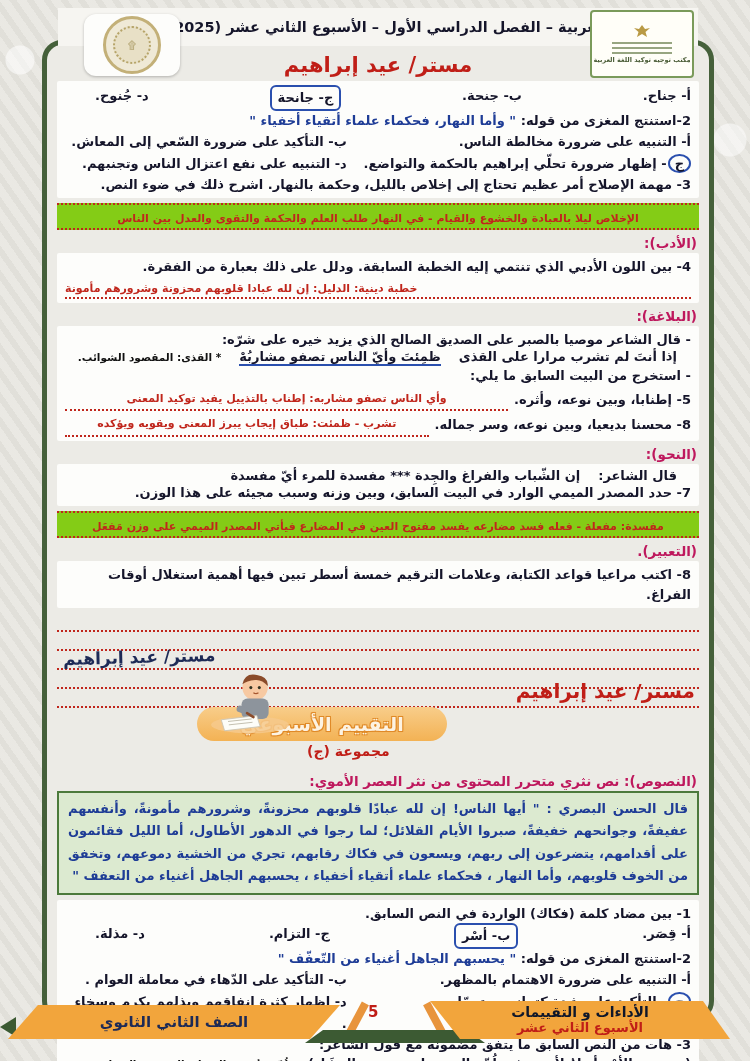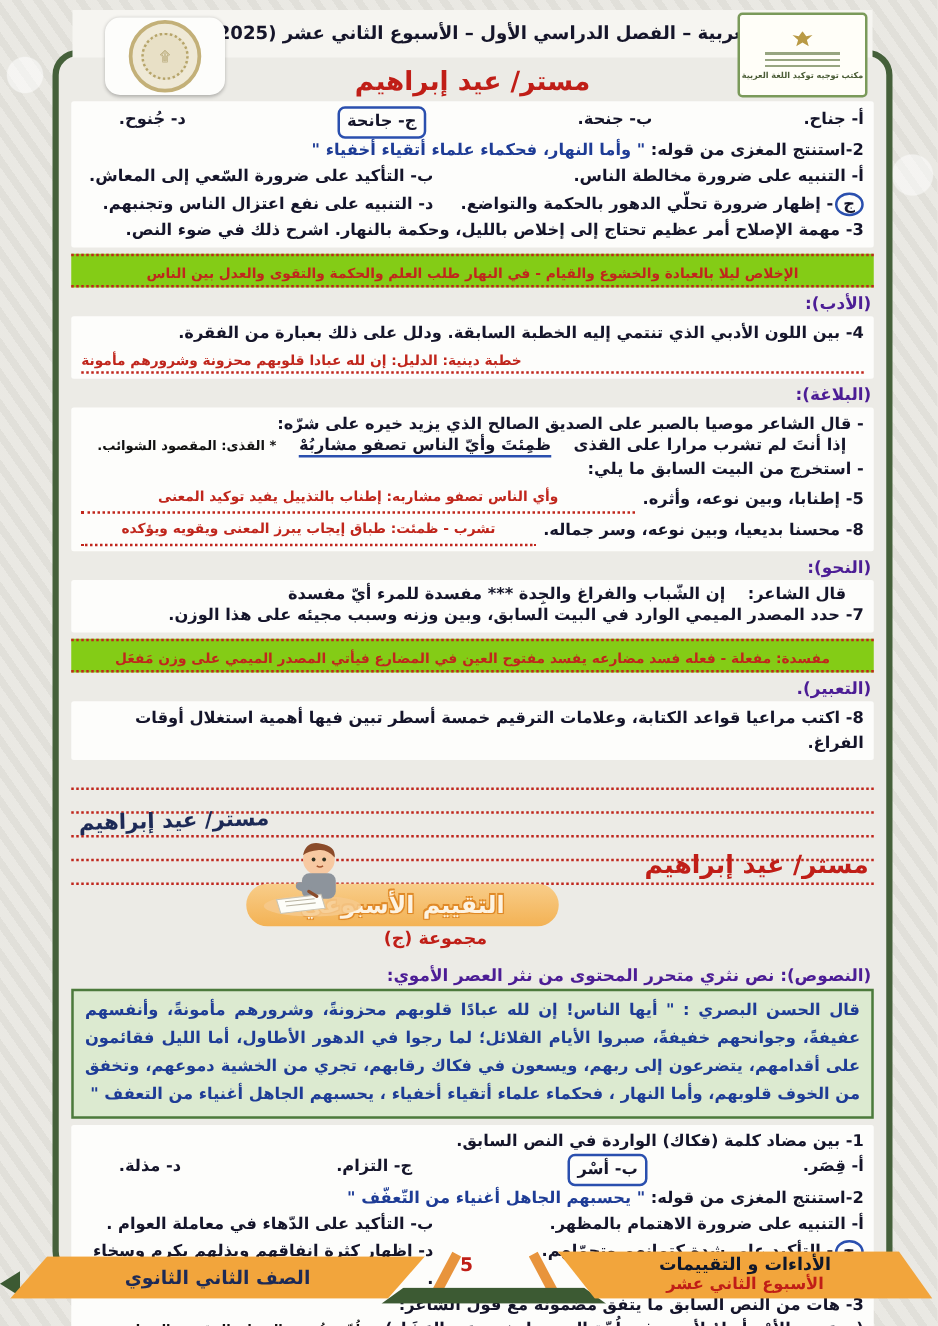--- a/index.html
+++ b/index.html
@@ -37,21 +37,21 @@
   .q-line{font-size:13px;font-weight:bold;line-height:1.5;}
   .blue{color:#1e3c96;}
   .opt-row{display:flex;font-size:13px;font-weight:bold;line-height:1.7;}
   .opt-row.four{justify-content:space-between;padding-left:30px;}
   .w55{width:55%;} .w45{width:45%;}
   .boxed{border:2px solid #2a4fae;border-radius:6px;padding:0 6px;}
   .circ{display:inline-block;border:2px solid #2a4fae;border-radius:50%;padding:0 5px;line-height:1.2;margin-left:1px;}
   .answer-strip{background:#84cc16;border-top:2px dotted #c0261c;border-bottom:2px dotted #c0261c;
     text-align:center;padding:2px 4px;margin-bottom:5px;}
   .red-ans{color:#c0261c;font-size:11px;font-weight:bold;}
-  .sect-h{color:#4c1d95;font-weight:bold;font-size:13.5px;margin:1px 2px 2px 2px;}
+  .sect-h{color:#be185d;font-weight:bold;font-size:13.5px;margin:1px 2px 2px 2px;}
   .verse-row{display:flex;align-items:baseline;font-size:13px;font-weight:bold;gap:18px;padding-right:14px;}
   .underblue{border-bottom:2.5px solid #2a4fae;}
   .vnote{font-size:10.5px;color:#111;}
   .qa-row{display:flex;align-items:flex-end;font-size:13px;font-weight:bold;line-height:1.8;gap:6px;}
   .dotfill{flex:1;border-bottom:2px dotted #c0261c;text-align:center;}
   .versemid{flex:1;}
   .ans-under{border-bottom:2px dotted #c0261c;text-align:left;padding-bottom:1px;}
   
   .lines-zone{position:relative;height:158px;margin-bottom:2px;}
   .dotted-line{height:17px;border-bottom:2px dotted #c0261c;}
@@ -59,21 +59,21 @@
   .teacher-red-mid{position:absolute;right:4px;top:66px;color:#c01e17;font-weight:bold;font-size:20px;}
   .boy-svg{position:absolute;left:150px;top:56px;z-index:2;}
   .weekly-banner{position:absolute;left:140px;top:94px;width:250px;height:34px;background:linear-gradient(#f8cd8a,#f3b254);
     border-radius:18px;display:flex;align-items:center;justify-content:center;z-index:1;}
   .weekly-banner span{font-size:19px;font-weight:bold;color:#fdf3e2;text-shadow:0 0 2px #e08a28,1px 1px 0 #e08a28,-1px -1px 0 #e08a28,1px -1px 0 #e08a28,-1px 1px 0 #e08a28;}
   .group-label{position:absolute;left:250px;top:130px;color:#c01e17;font-weight:bold;font-size:14px;}
   
   .green-block{background:#dcead0;border:2px solid #4c7a3c;padding:5px 9px;margin-bottom:5px;
     color:#1e3c96;font-size:13px;font-weight:bold;line-height:1.72;text-align:justify;}
   
-  .footer{position:absolute;left:0;right:0;bottom:14px;height:48px;z-index:6;}
+  .footer{position:absolute;left:0;right:16px;bottom:14px;height:48px;z-index:6;}
   .f-left{position:absolute;left:8px;bottom:8px;width:332px;height:34px;background:#f2a53c;
     clip-path:polygon(9% 0,100% 0,91% 100%,0 100%);display:flex;align-items:center;justify-content:center;}
   .f-left span{font-size:15px;font-weight:bold;color:#1d2a56;}
   .f-right{position:absolute;right:4px;bottom:8px;width:300px;height:38px;background:#f2a53c;
     clip-path:polygon(0 0,91% 0,100% 100%,10% 100%);display:flex;flex-direction:column;align-items:center;justify-content:center;line-height:1.1;}
   .f-right .l1{font-size:14px;font-weight:bold;color:#0f172a;}
   .f-right .l2{font-size:13px;font-weight:bold;color:#c01e17;}
   .f-num{position:absolute;left:368px;bottom:26px;color:#c01e17;font-weight:bold;font-size:15px;}
   .f-green{position:absolute;left:305px;bottom:4px;width:180px;height:13px;background:#3c5a33;
     clip-path:polygon(10% 0,90% 0,100% 100%,0 100%);}
@@ -115,21 +115,21 @@
         <span>د- جُنوح.</span>
       </div>
       <div class="q-line">
         <span>2-استنتج المغزى من قوله: </span><span class="blue">" وأما النهار، فحكماء علماء أتقياء أخفياء "</span>
       </div>
       <div class="opt-row">
         <span class="w55">أ- التنبيه على ضرورة مخالطة الناس.</span>
         <span class="w45">ب- التأكيد على ضرورة السّعي إلى المعاش.</span>
       </div>
       <div class="opt-row">
-        <span class="w55"><span class="circ">ج</span><span>- إظهار ضرورة تحلّي الدهور بالحكمة والتواضع.</span></span>
+        <span class="w55"><span class="circ">ج</span><span>- إظهار ضرورة تحلّي إبراهيم بالحكمة والتواضع.</span></span>
         <span class="w45">د- التنبيه على نفع اعتزال الناس وتجنبهم.</span>
       </div>
       <div class="q-line">3- مهمة الإصلاح أمر عظيم تحتاج إلى إخلاص بالليل، وحكمة بالنهار. اشرح ذلك في ضوء النص.</div>
     </div>
 
     <div class="answer-strip">
       <span class="red-ans">الإخلاص ليلا بالعبادة والخشوع والقيام - في النهار طلب العلم والحكمة والتقوى والعدل بين الناس</span>
     </div>
 
     <div class="sect-h">(الأدب):</div>

